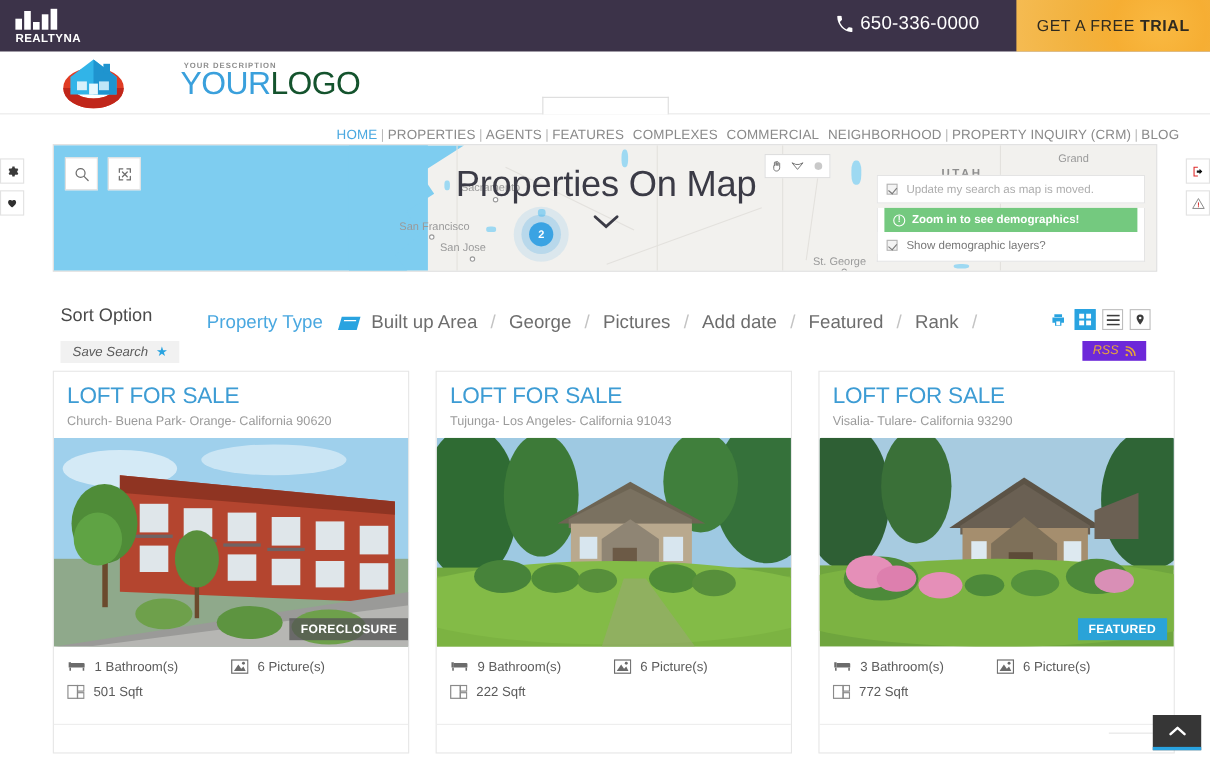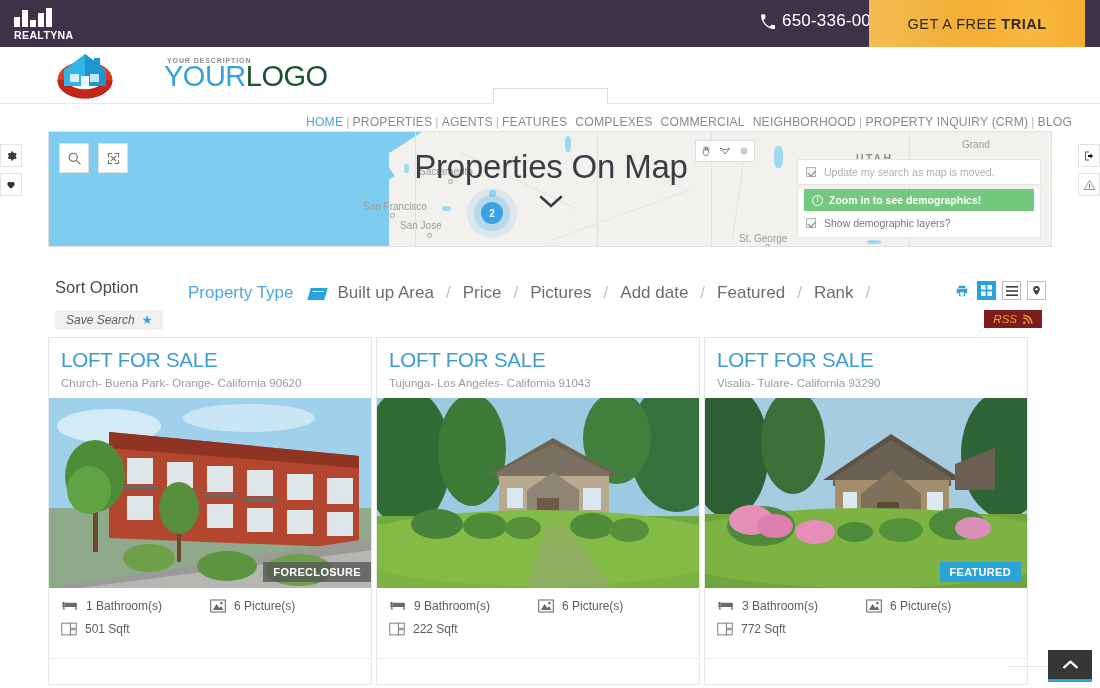--- a/index.html
+++ b/index.html
@@ -36,21 +36,21 @@
     border: none; cursor: pointer; font-family:"Liberation Sans", sans-serif;
     white-space: nowrap;
   }
   .phone {
     position: absolute; left: 760px; top: 11px;
     color: #ffffff; font-size: 17px; letter-spacing: .2px;
     display: flex; align-items: center; gap: 7px; white-space: nowrap;
   }
   .phone svg { display:block; }
   .trial {
-    position: absolute; right: 15px; top: 0; width: 216px; height: 47px;
+    position: absolute; right: 0; top: 0; width: 176px; height: 47px;
     background: radial-gradient(circle at 74% 52%, #f9b942 0%, #f6ae33 32%, #f2b23f 58%, #f5bb52 100%);
     display:flex; align-items:center; justify-content:center; cursor:pointer;
     overflow: hidden;
   }
   .trial-txt { color:#2e2a20; font-size:14.5px; letter-spacing:.5px; white-space:nowrap; }
   .trial-txt b { font-weight: bold; }
 
   
   .header {
     position: absolute; top: 47px; left: 0; width: 1100px; height: 57px;
@@ -168,26 +168,26 @@
   .vi.box { border:1px solid #bdbdbd; }
   .vi.on { background:#29a3e0; border-color:#29a3e0; }
 
   .savebar { position:absolute; left: 48px; top: 310px; width: 1004px; height: 22px; }
   .savebtn {
     position:absolute; left:7px; top:0; background:#f1f1f1; padding: 3px 11px;
     font-size: 12px; color:#5c5c5c; font-style: italic; display:flex; align-items:center; gap:7px; cursor:pointer;
   }
   .savebtn .star { color:#29a3e0; font-style:normal; font-size:12px; }
   .rssbtn {
-    position:absolute; right: 10px; top:0; background:#7f1d1d; padding:3px 9px; font-size:11.5px;
+    position:absolute; right: 10px; top:0; background:#6d28d9; padding:3px 9px; font-size:11.5px;
     color:#e6a23c; font-style:italic; display:flex; align-items:center; gap:5px; cursor:pointer;
   }
 
   
-  .cards { position:absolute; left:48px; top: 337px; width: 1004px; display:flex; gap: 4px; }
+  .cards { position:absolute; left:48px; top: 337px; width: 1004px; display:flex; gap: 24px; }
   .card { width: 324px; background:#fff; border:1px solid #e6e6e6; }
   .card-head { padding: 11px 12px 9px 12px; }
   .card-title { font-size: 20.5px; color:#3d9cd4; font-weight: 300; letter-spacing:-.2px; line-height:1.05; }
   .card-addr { font-size: 11.5px; color:#9b9b9b; margin-top: 6px; }
   .card-img { position:relative; height: 190px; overflow:hidden; }
   .badge {
     position:absolute; bottom: 6px; right: 0; font-size: 11px; color:#fff; font-weight:bold;
     padding: 4px 10px; letter-spacing:.3px;
   }
   .badge.fore { background: rgba(85,85,85,.78); }
@@ -382,21 +382,21 @@
     </div>
   </div>
 
   <div class="sortrow">
     <div class="sort-label">Sort Option</div>
     <div class="sort-opts">
       <a href="#" class="act">Property Type</a>
       <span class="sort-para"></span>
       <a href="#">Built up Area</a>
         <span class="slash">/</span>
-      <a href="#">Price</a>
+      <a href="#">George</a>
         <span class="slash">/</span>
       <a href="#">Pictures</a>
         <span class="slash">/</span>
       <a href="#">Add date</a>
         <span class="slash">/</span>
       <a href="#">Featured</a>
         <span class="slash">/</span>
       <a href="#">Rank</a>
         <span class="slash">/</span>
     </div>

